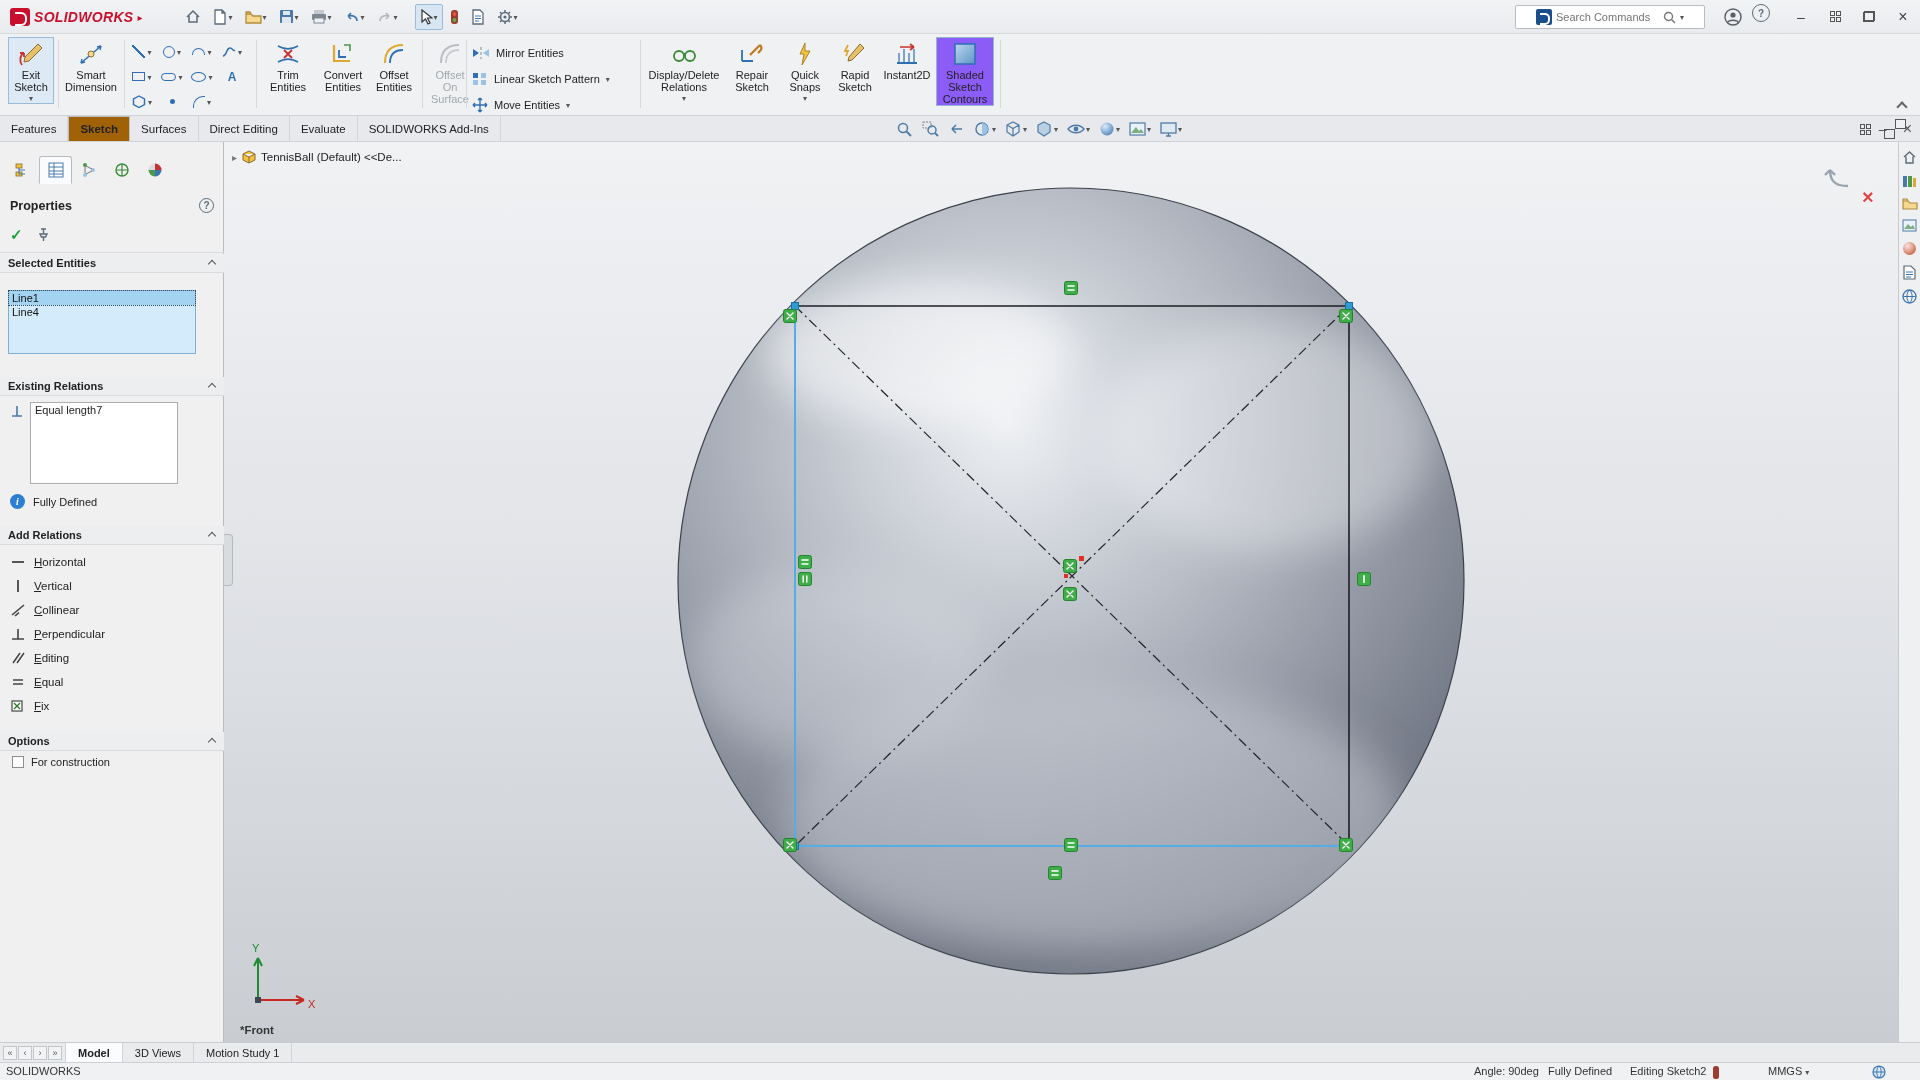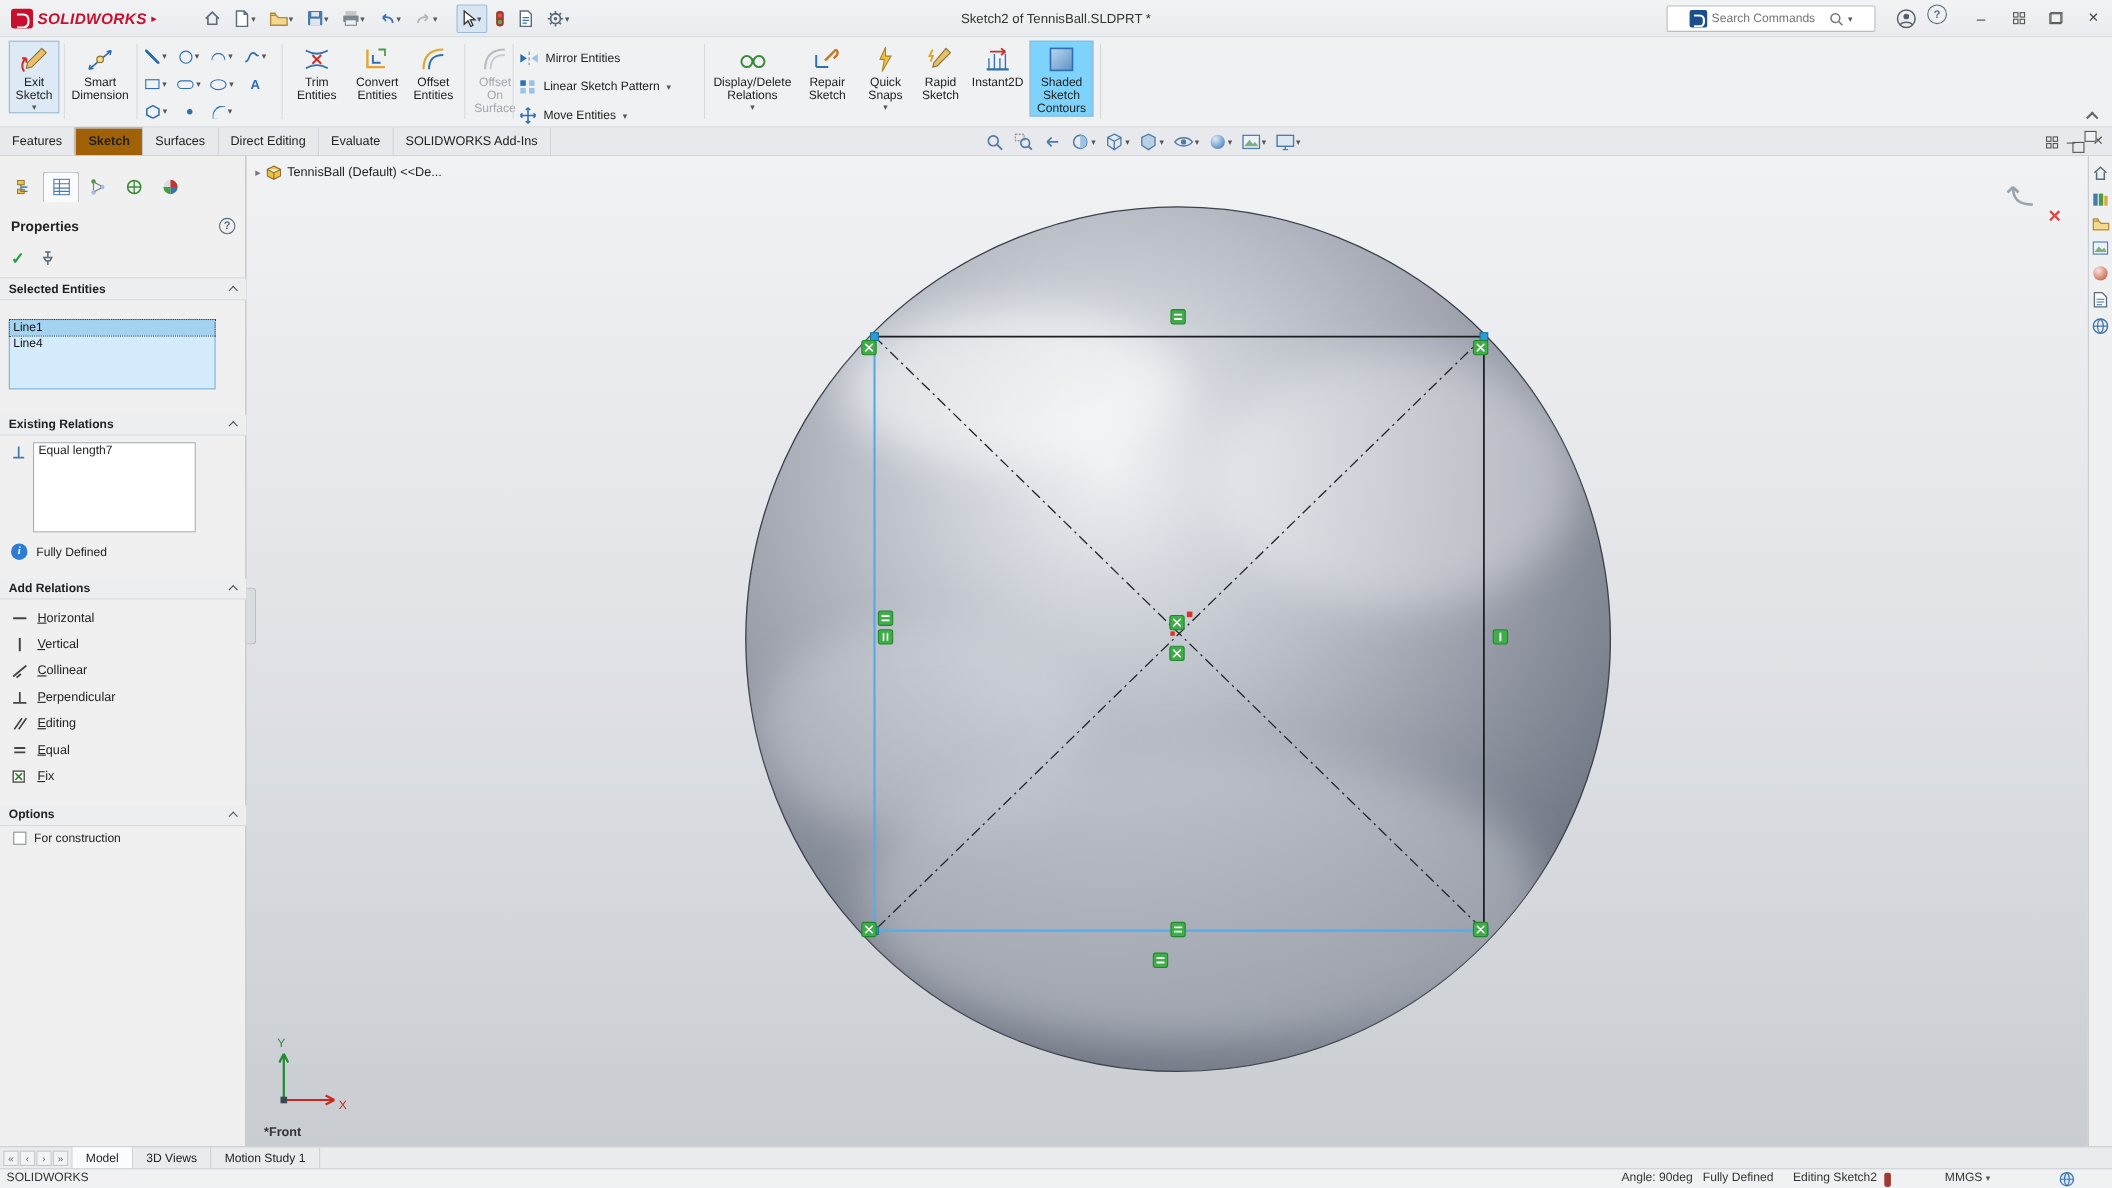--- a/index.html
+++ b/index.html
@@ -35,21 +35,21 @@
   .box2::before{content:"";position:absolute;left:0;bottom:0;width:9px;height:8px;border:1.5px solid #555;background:#eef0f2}
   .box2::after{content:"";position:absolute;right:0;top:0;width:9px;height:8px;border:1.5px solid #555}
   .gridico{display:grid;grid-template-columns:5px 5px;grid-template-rows:5px 5px;gap:1px}
   .gridico span{background:transparent;border:1.2px solid #555}
 
   
   .ribbon{position:absolute;left:0;top:34px;width:1920px;height:82px;background:#f0f1f3;border-bottom:1px solid #cfd3d7}
   .rsep{position:absolute;top:6px;width:1px;height:68px;background:#d7dadd}
   .rbtn{position:absolute;top:3px;display:flex;flex-direction:column;align-items:center;padding-top:3px;border:1px solid transparent;border-radius:0}
   .rbtn .rlabel{font-size:11px;line-height:12px;text-align:center;color:#222;margin-top:2px}
-  .rbtn.pressed{background:#7dd3fc;border-color:#97b5d2}
+  .rbtn.pressed{background:#8b5cf6;border-color:#97b5d2}
   .rbtn.hl{background:#ddeaf6;border-color:#9cbbd8}
   .rbtn.disabled .rlabel{color:#a2a7ad}
   .rrow{position:absolute;left:472px;display:flex;align-items:center;gap:6px;height:22px;font-size:11px;color:#222}
   .tool{position:absolute;width:28px;height:25px;display:flex;align-items:center;justify-content:center;gap:2px;border-radius:2px}
   .i-line{width:13px;height:13px;background:linear-gradient(45deg,transparent 44%,#2f6fb4 44%,#2f6fb4 56%,transparent 56%)}
   .i-circle{width:12px;height:12px;border:1.5px solid #2f6fb4;border-radius:50%}
   .i-arc{width:13px;height:7px;border:1.5px solid #2f6fb4;border-bottom:none;border-radius:13px 13px 0 0}
   .i-rect{width:13px;height:9px;border:1.5px solid #2f6fb4}
   .i-slot{width:15px;height:8px;border:1.5px solid #2f6fb4;border-radius:4px}
   .i-ellipse{width:15px;height:10px;border:1.5px solid #2f6fb4;border-radius:50%}
@@ -106,21 +106,21 @@
 
   
   .taskstrip{position:absolute;left:1898px;top:0;width:22px;height:900px;background:#eff0f2;border-left:1px solid #c6cacd;display:flex;flex-direction:column;align-items:center;padding-top:8px;gap:9px}
 
   
   .bottomtabs{position:absolute;left:0;top:1042px;width:1920px;height:20px;background:#e9ebed;border-top:1px solid #c9cdd1;display:flex;align-items:stretch}
   .navcl{display:flex;align-items:center;gap:1px;padding:0 3px;border-right:1px solid #cfd3d7;color:#555}
   .navb{width:14px;height:14px;border:1px solid #c3c7cb;background:#f2f3f5;display:flex;align-items:center;justify-content:center;font-size:9px}
   .g1::after{content:"«"} .g2::after{content:"‹"} .g3::after{content:"›"} .g4::after{content:"»"}
   .btab{display:inline-flex;align-items:center;padding:0 12px;font-size:11px;color:#222;border-right:1px solid #cfd3d7}
-  .btab.active{background:#fbfcfd;font-weight:400}
+  .btab.active{background:#fbfcfd;font-weight:700}
 
   
   .statusbar{position:absolute;left:0;top:1062px;width:1920px;height:18px;background:#f0f1f3;border-top:1px solid #cdd1d5;font-size:11px;color:#333}
   .sb-item{position:absolute;top:2px;white-space:nowrap}
 </style>
 </head>
 <body>
 
 <div class="app">
 
@@ -198,21 +198,20 @@
         </button>
       <button class="qbtn">
           <svg width="16" height="16">
             <circle cx="8" cy="8" r="4.5" fill="none" stroke="#5b6b7a" stroke-width="1.6"></circle>
             <circle cx="8" cy="8" r="1.6" fill="#5b6b7a"></circle>
             <path d="M8 1 V3 M8 13 V15 M1 8 H3 M13 8 H15 M3 3 L4.5 4.5 M13 3 L11.5 4.5 M3 13 L4.5 11.5 M13 13 L11.5 11.5" stroke="#5b6b7a" stroke-width="1.5"></path>
           </svg>
           <span class="dd"></span>
         </button>
     </div>
-    <div class="doc-title">Sketch2 of TennisBall.SLDPRT *</div>
     <div class="searchbox">
       <span class="s-badge"></span>
       <input placeholder="Search Commands" style="">
       <svg width="13" height="13">
           <circle cx="5.5" cy="5.5" r="4" stroke="#777" stroke-width="1.4" fill="none"></circle>
           <path d="M8.5 8.5 L12 12" stroke="#777" stroke-width="1.4"></path>
         </svg>
       <span class="dd"></span>
     </div>
     <div class="abs" style="right:150px;top:4px;display:flex;gap:6px">

